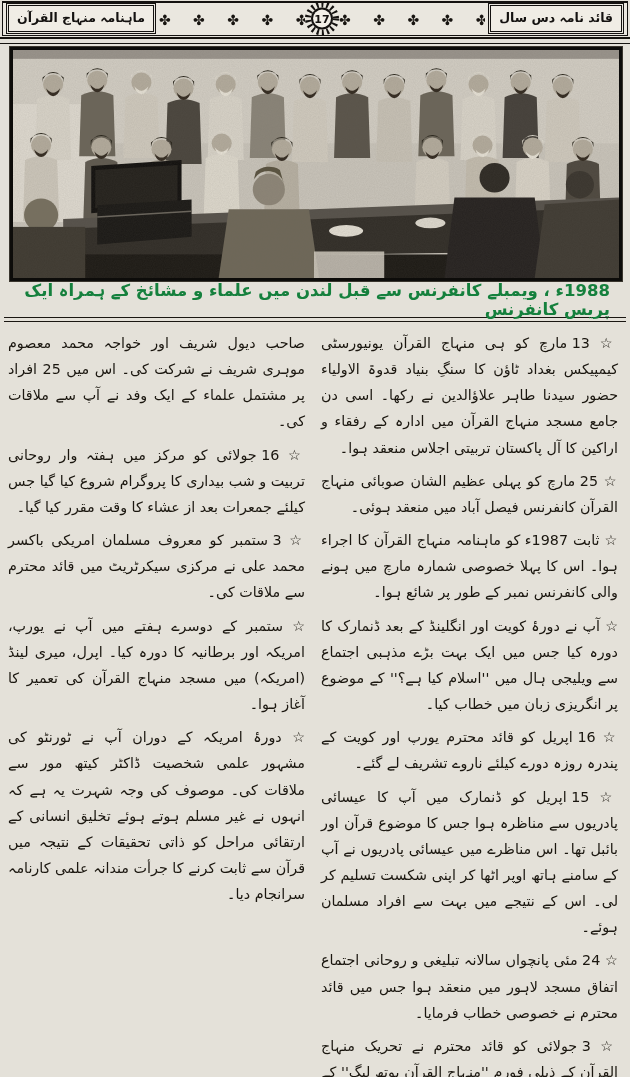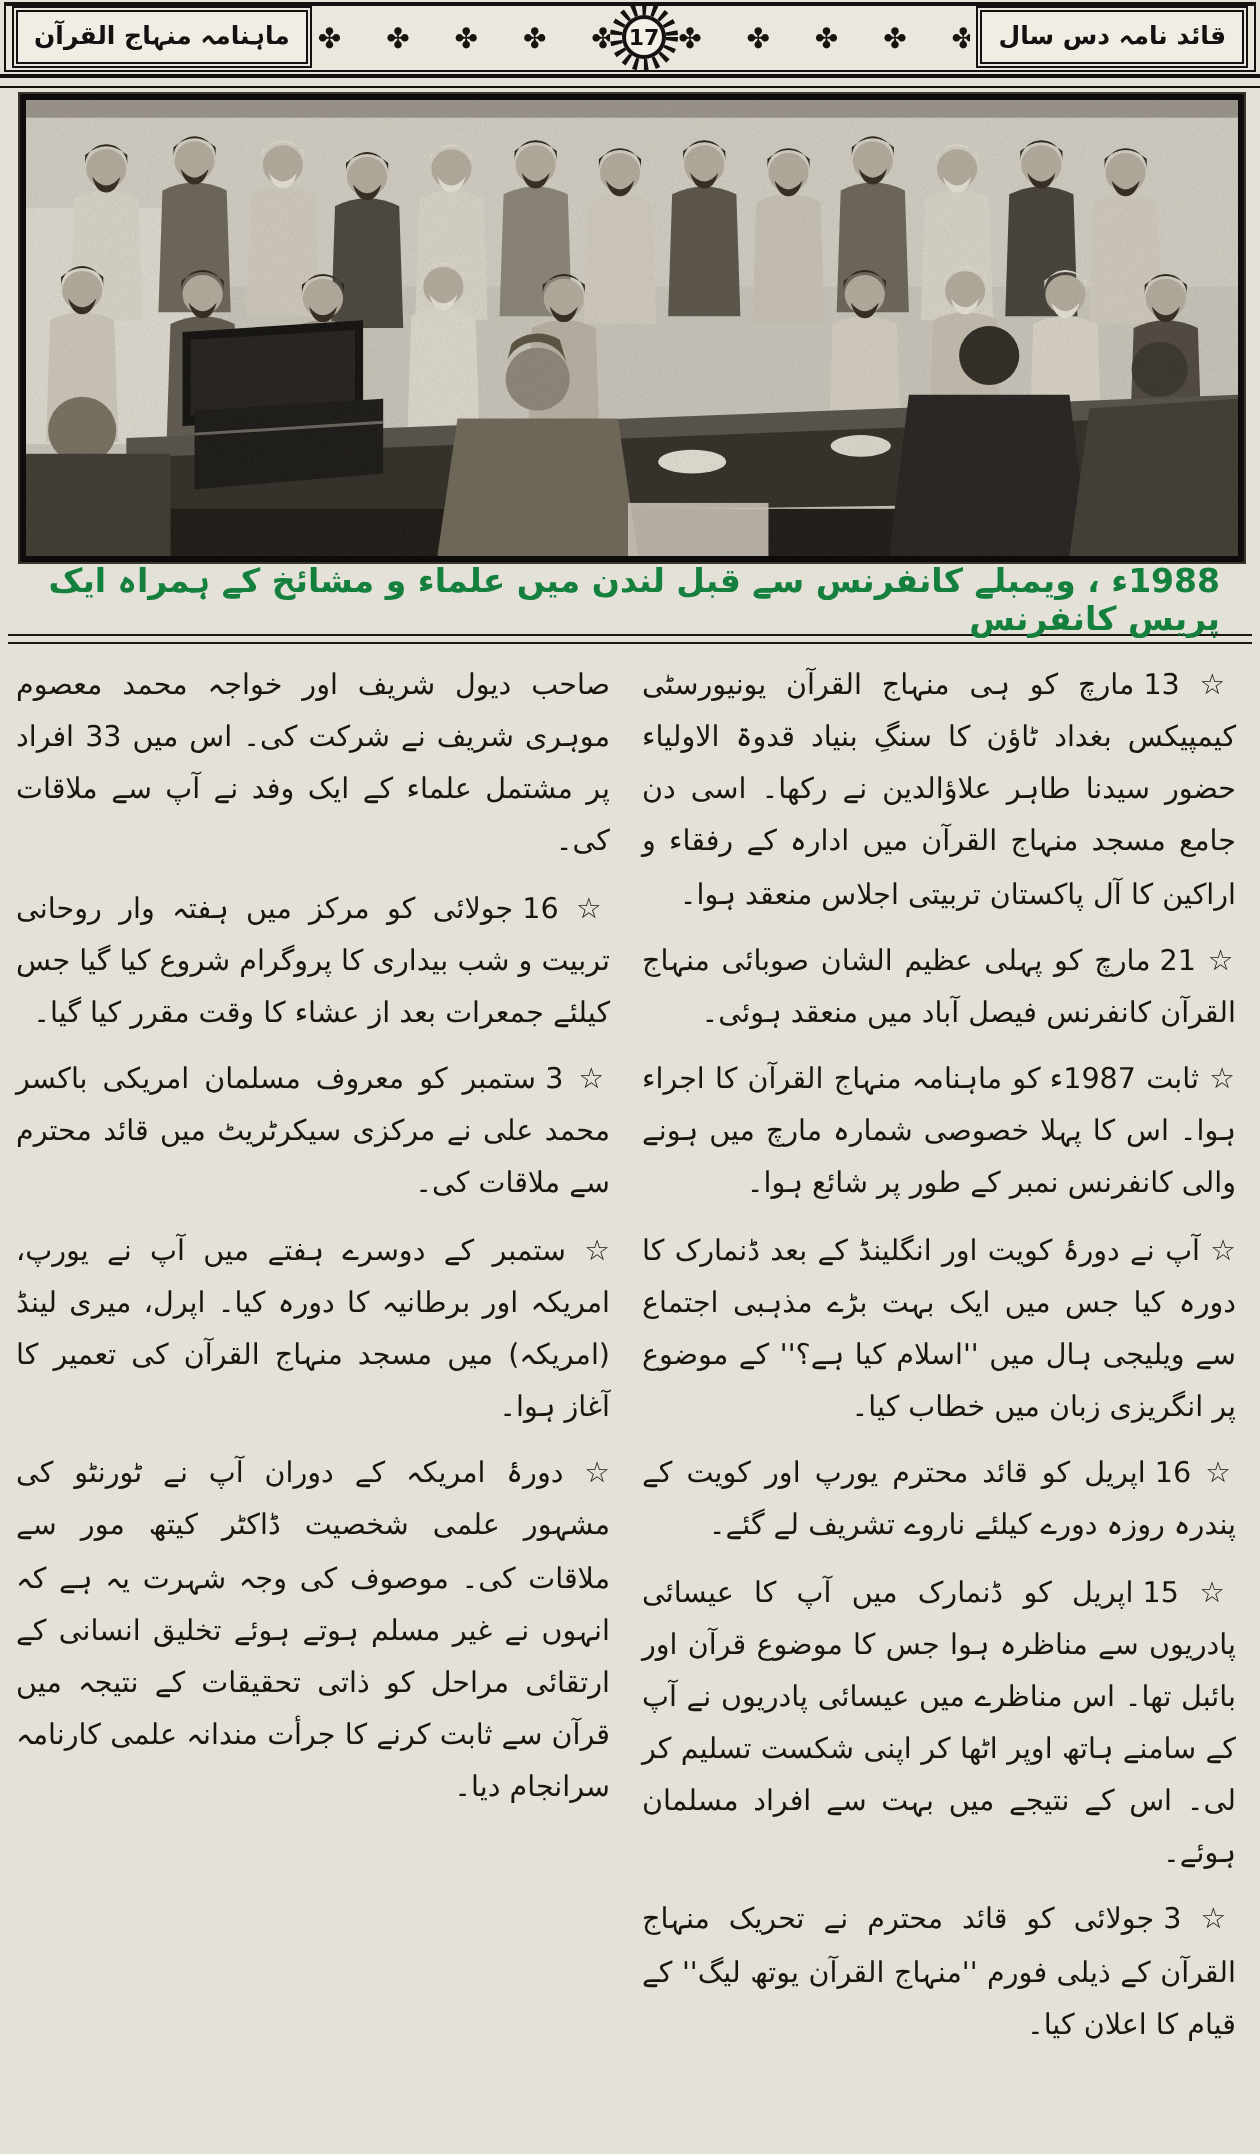--- a/index.html
+++ b/index.html
@@ -169,30 +169,31 @@
     </svg>
   </div>
 
   <div class="caption">1988ء ، ویمبلے کانفرنس سے قبل لندن میں علماء و مشائخ کے ہمراہ ایک پریس کانفرنس</div>
 
   <div class="rule-light"></div>
 
   <div class="columns">
     <div class="col">
       <p>☆ 13 مارچ کو ہی منہاج القرآن یونیورسٹی کیمپیکس بغداد ٹاؤن کا سنگِ بنیاد قدوۃ الاولیاء حضور سیدنا طاہر علاؤالدین نے رکھا۔ اسی دن جامع مسجد منہاج القرآن میں ادارہ کے رفقاء و اراکین کا آل پاکستان تربیتی اجلاس منعقد ہوا۔</p>
-      <p>☆ 21 مارچ کو پہلی عظیم الشان صوبائی منہاج القرآن کانفرنس فیصل آباد میں منعقد ہوئی۔</p>
+      <p>☆ 25 مارچ کو پہلی عظیم الشان صوبائی منہاج القرآن کانفرنس فیصل آباد میں منعقد ہوئی۔</p>
       <p>☆ ثابت 1987ء کو ماہنامہ منہاج القرآن کا اجراء ہوا۔ اس کا پہلا خصوصی شمارہ مارچ میں ہونے والی کانفرنس نمبر کے طور پر شائع ہوا۔</p>
       <p>☆ آپ نے دورۂ کویت اور انگلینڈ کے بعد ڈنمارک کا دورہ کیا جس میں ایک بہت بڑے مذہبی اجتماع سے ویلیجی ہال میں ''اسلام کیا ہے؟'' کے موضوع پر انگریزی زبان میں خطاب کیا۔</p>
       <p>☆ 16 اپریل کو قائد محترم یورپ اور کویت کے پندرہ روزہ دورے کیلئے ناروے تشریف لے گئے۔</p>
       <p>☆ 15 اپریل کو ڈنمارک میں آپ کا عیسائی پادریوں سے مناظرہ ہوا جس کا موضوع قرآن اور بائبل تھا۔ اس مناظرے میں عیسائی پادریوں نے آپ کے سامنے ہاتھ اوپر اٹھا کر اپنی شکست تسلیم کر لی۔ اس کے نتیجے میں بہت سے افراد مسلمان ہوئے۔</p>
+      <p>☆ 24 مئی پانچواں سالانہ تبلیغی و روحانی اجتماع اتفاق مسجد لاہور میں منعقد ہوا جس میں قائد محترم نے خصوصی خطاب فرمایا۔</p>
       <p>☆ 3 جولائی کو قائد محترم نے تحریک منہاج القرآن کے ذیلی فورم ''منہاج القرآن یوتھ لیگ'' کے قیام کا اعلان کیا۔</p>
 
     </div>
     <div class="col">
-      <p>صاحب دیول شریف اور خواجہ محمد معصوم موہری شریف نے شرکت کی۔ اس میں 33 افراد پر مشتمل علماء کے ایک وفد نے آپ سے ملاقات کی۔</p>
+      <p>صاحب دیول شریف اور خواجہ محمد معصوم موہری شریف نے شرکت کی۔ اس میں 25 افراد پر مشتمل علماء کے ایک وفد نے آپ سے ملاقات کی۔</p>
       <p>☆ 16 جولائی کو مرکز میں ہفتہ وار روحانی تربیت و شب بیداری کا پروگرام شروع کیا گیا جس کیلئے جمعرات بعد از عشاء کا وقت مقرر کیا گیا۔</p>
       <p>☆ 3 ستمبر کو معروف مسلمان امریکی باکسر محمد علی نے مرکزی سیکرٹریٹ میں قائد محترم سے ملاقات کی۔</p>
       <p>☆ ستمبر کے دوسرے ہفتے میں آپ نے یورپ، امریکہ اور برطانیہ کا دورہ کیا۔ اپرل، میری لینڈ (امریکہ) میں مسجد منہاج القرآن کی تعمیر کا آغاز ہوا۔</p>
       <p>☆ دورۂ امریکہ کے دوران آپ نے ٹورنٹو کی مشہور علمی شخصیت ڈاکٹر کیتھ مور سے ملاقات کی۔ موصوف کی وجہ شہرت یہ ہے کہ انہوں نے غیر مسلم ہوتے ہوئے تخلیق انسانی کے ارتقائی مراحل کو ذاتی تحقیقات کے نتیجہ میں قرآن سے ثابت کرنے کا جرأت مندانہ علمی کارنامہ سرانجام دیا۔</p>
 
     </div>
   </div>
 
 </div>
 

